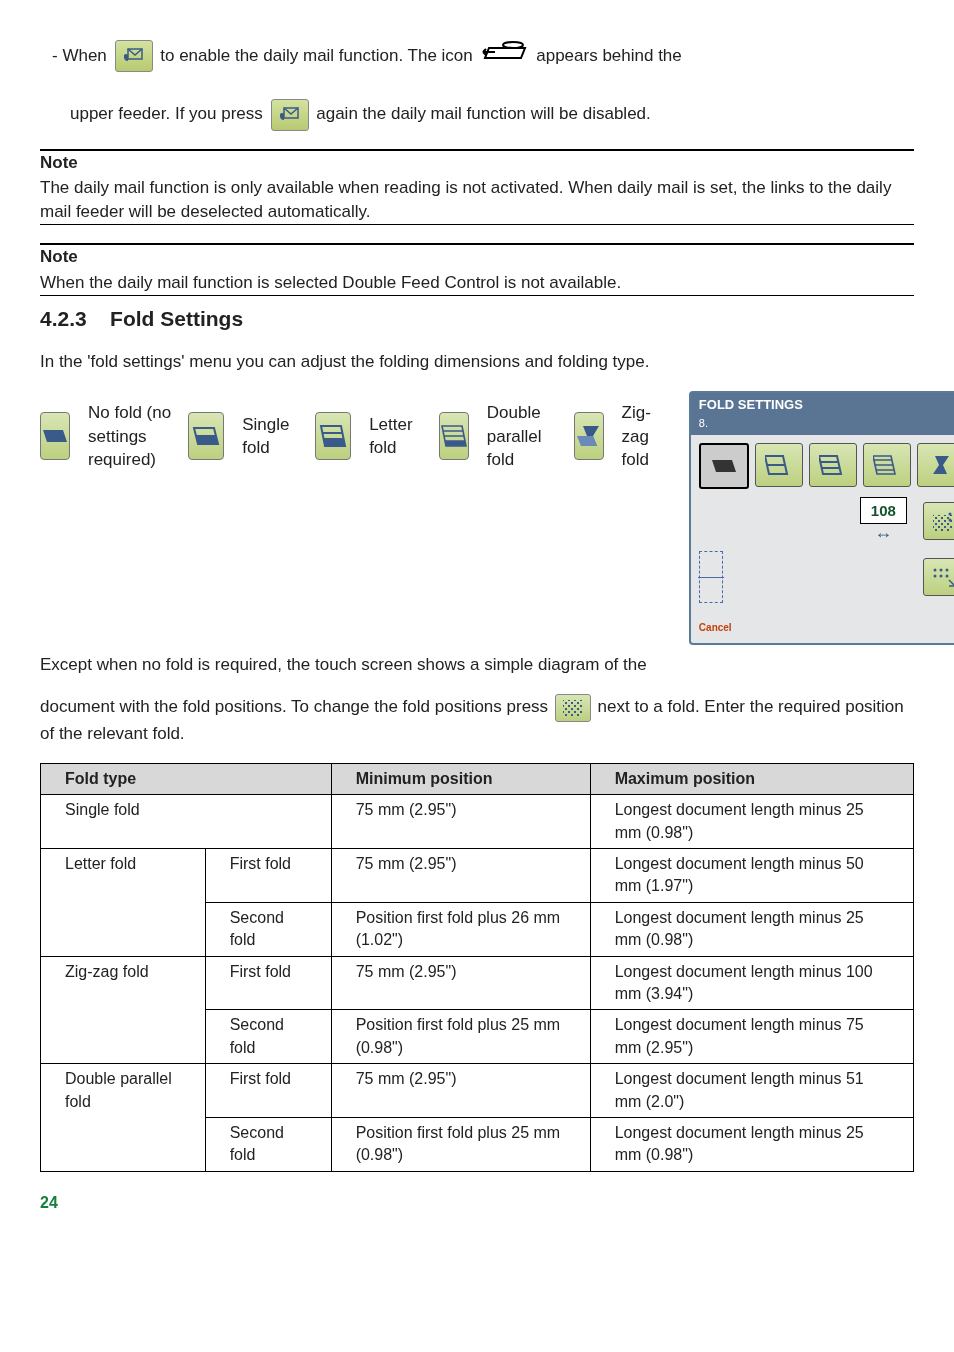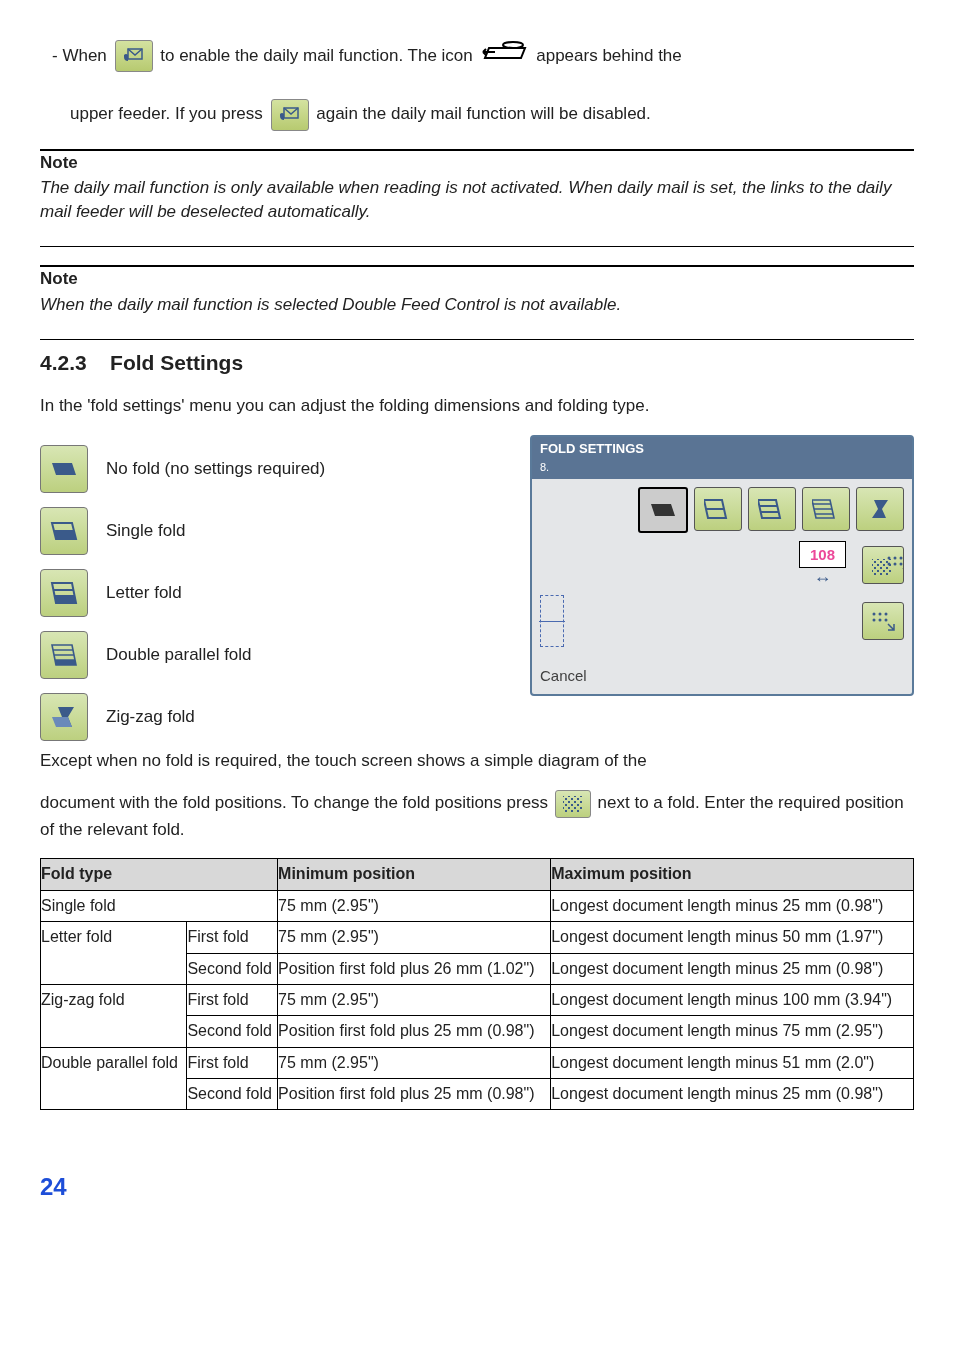--- a/index.html
+++ b/index.html
@@ -29,39 +29,38 @@
     margin: 0 4px;
   }
   ul.dash { list-style: none; padding-left: 30px; margin: 8px 0; }
   ul.dash li::before { content: "- "; margin-left: -18px; }
   .note-rule {
     border-top: 2px solid #000;
     margin-top: 18px;
   }
   .note-label { font-weight: bold; margin: 0; }
   .note-body {
-    font-style: italic;
     margin: 2px 0 4px 0;
     border-bottom: 1px solid #000;
-    padding-bottom: 22px;
+    padding-bottom: 0;
   }
   h2 {
     font-size: 21px;
     margin-top: 8px;
     margin-bottom: 8px;
   }
   .two-col {
     display: flex;
     gap: 20px;
     align-items: flex-start;
   }
   .left-col { flex: 1; }
   .fold-list {
     display: flex;
-    flex-direction: column;
+    flex-direction: row;
     gap: 14px;
     margin-top: 10px;
   }
   .fold-row {
     display: flex;
     align-items: center;
     gap: 18px;
   }
   .fold-swatch {
     width: 46px;
@@ -110,40 +109,40 @@
     justify-content: flex-end;
     align-items: center;
     gap: 16px;
     margin: 6px 0;
   }
   .dim-box {
     background: #fff;
     border: 1px solid #000;
     padding: 2px 10px;
     font-weight: bold;
-    color: #ec4899;
+    color: #14532d;
     font-size: 15px;
   }
   .wiz-btn {
     width: 40px; height: 36px;
     background: linear-gradient(#d8e6b4, #bcd07f);
     border: 1px solid #555;
     border-radius: 3px;
     display: flex; align-items: center; justify-content: center;
   }
   .screen-foot {
     display: flex;
     justify-content: space-between;
     align-items: center;
     padding: 4px 8px 8px;
   }
   .txt-btn {
-    color: #404040;
-    font-weight: normal;
-    font-size: 15px;
+    color: #c2410c;
+    font-weight: bold;
+    font-size: 10px;
   }
   .adjust-icon {
     display: inline-block;
     width: 34px; height: 26px;
     background: linear-gradient(#d8e6b4, #bcd07f);
     border: 1px solid #888;
     border-radius: 3px;
     vertical-align: middle;
     position: relative;
     margin: 0 2px;
@@ -158,33 +157,33 @@
       radial-gradient(circle, #3a5a8a 1.5px, transparent 1.5px) 3px 3px/6px 6px;
   }
   table.data {
     width: 100%;
     border-collapse: collapse;
     margin-top: 14px;
     font-size: 16px;
   }
   table.data th, table.data td {
     border: 1px solid #000;
-    padding: 4px 0;
+    padding: 4px 24px;
     text-align: left;
     vertical-align: top;
   }
   table.data th {
     background: #d8d8d8;
     font-weight: bold;
   }
   .page-num {
-    color: #1d4ed8;
+    color: #15803d;
     font-weight: bold;
-    font-size: 24px;
-    margin-top: 60px;
+    font-size: 16px;
+    margin-top: 20px;
   }
   .arrow-line {
     color: #3a5a8a;
     font-size: 18px;
     text-align: center;
     margin-top: -4px;
   }
   .paper-sketch {
     width: 22px; height: 50px;
     border: 1px dashed #4a6ab0;

